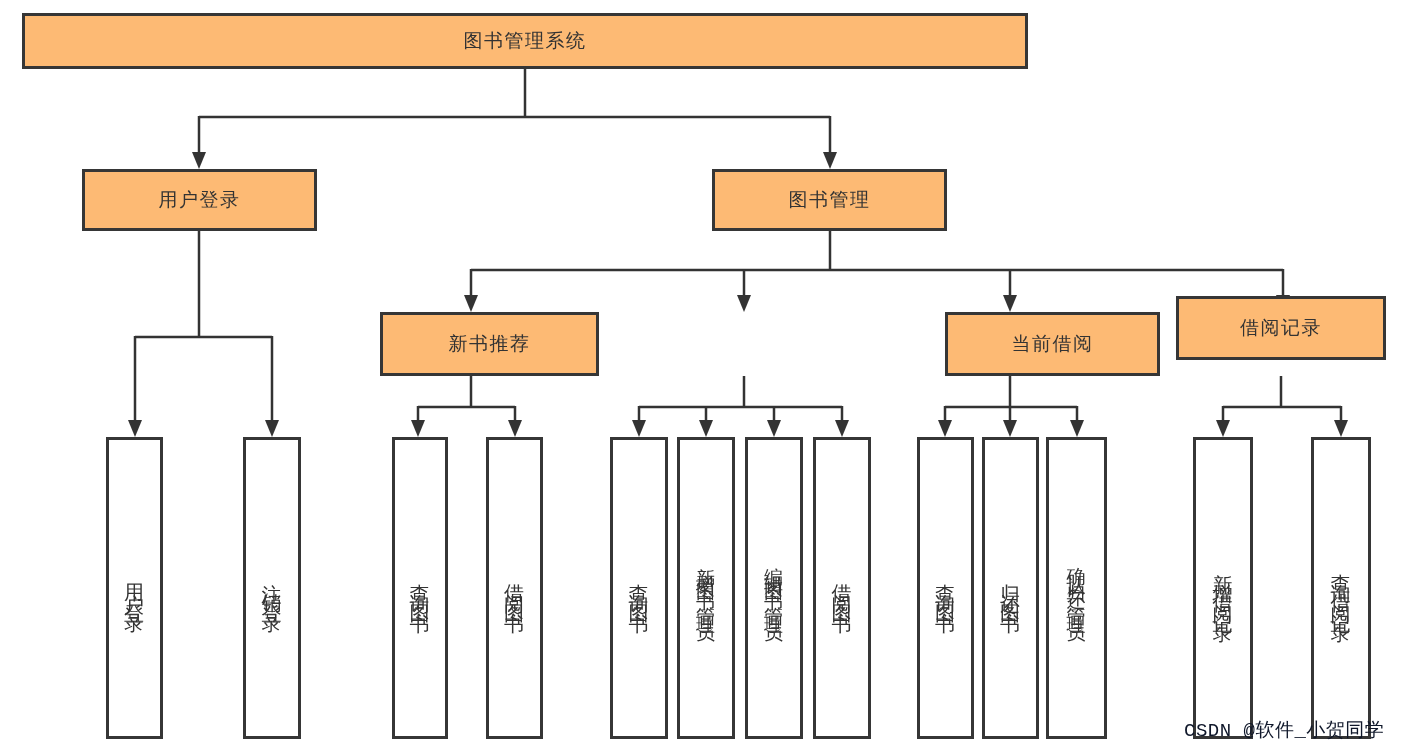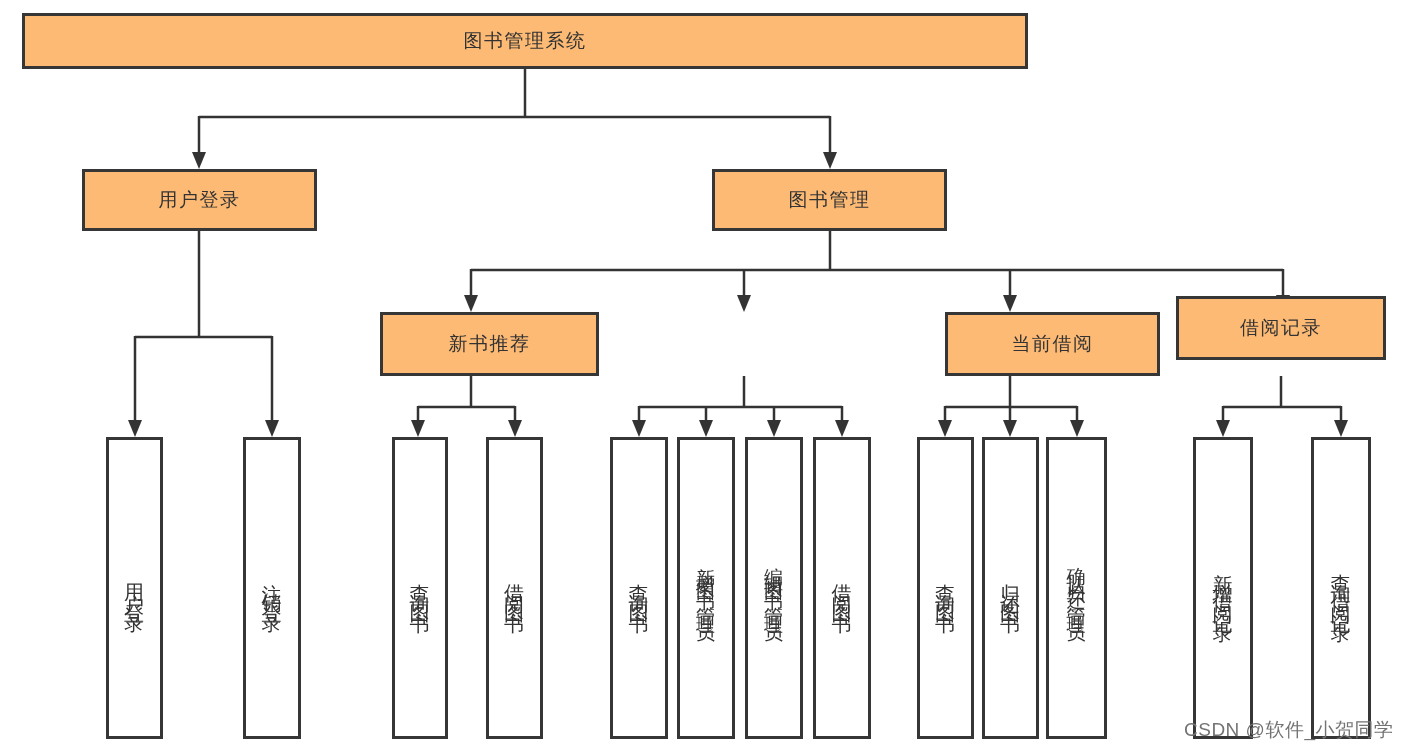--- a/index.html
+++ b/index.html
@@ -40,24 +40,25 @@
     line-height:1;
     letter-spacing:10px;
     color:#333333;
     white-space:nowrap;
   }
   .vnode .vtext.long { letter-spacing:8px; font-size:19px; }
   #watermark {
     position:absolute;
     left:1184px; top:717px;
     font-size:19px;
-    color:#737373;
+    color:#0f172a;
     white-space:nowrap;
     z-index:5;
     letter-spacing:0.5px;
+    font-family:Liberation Mono, monospace;
   }
 </style>
 </head>
 <body>
 
 <div id="stage">
 
   <svg id="connectors" viewBox="0 0 1405 747" xmlns="http://www.w3.org/2000/svg">
 
     <g>

